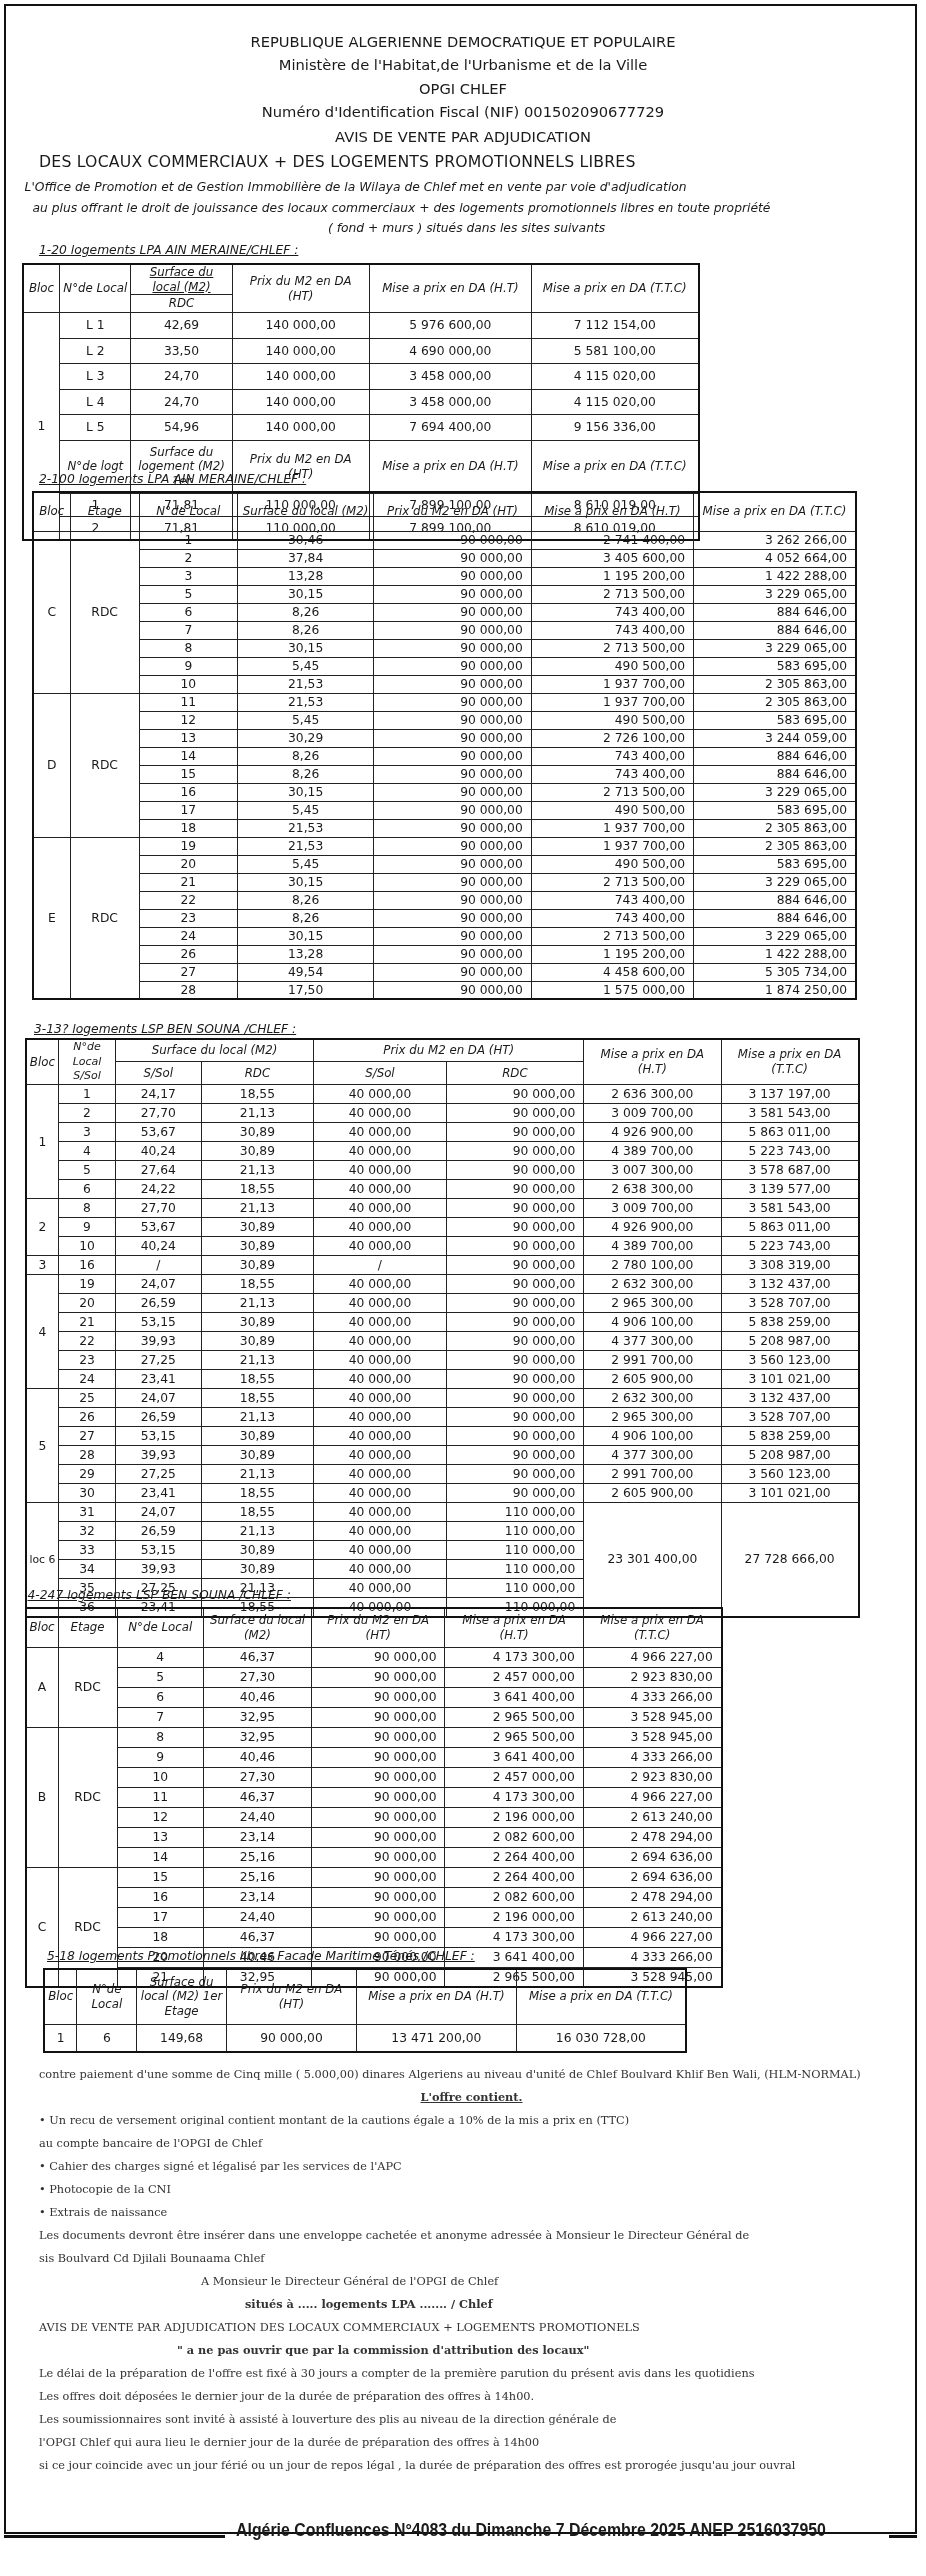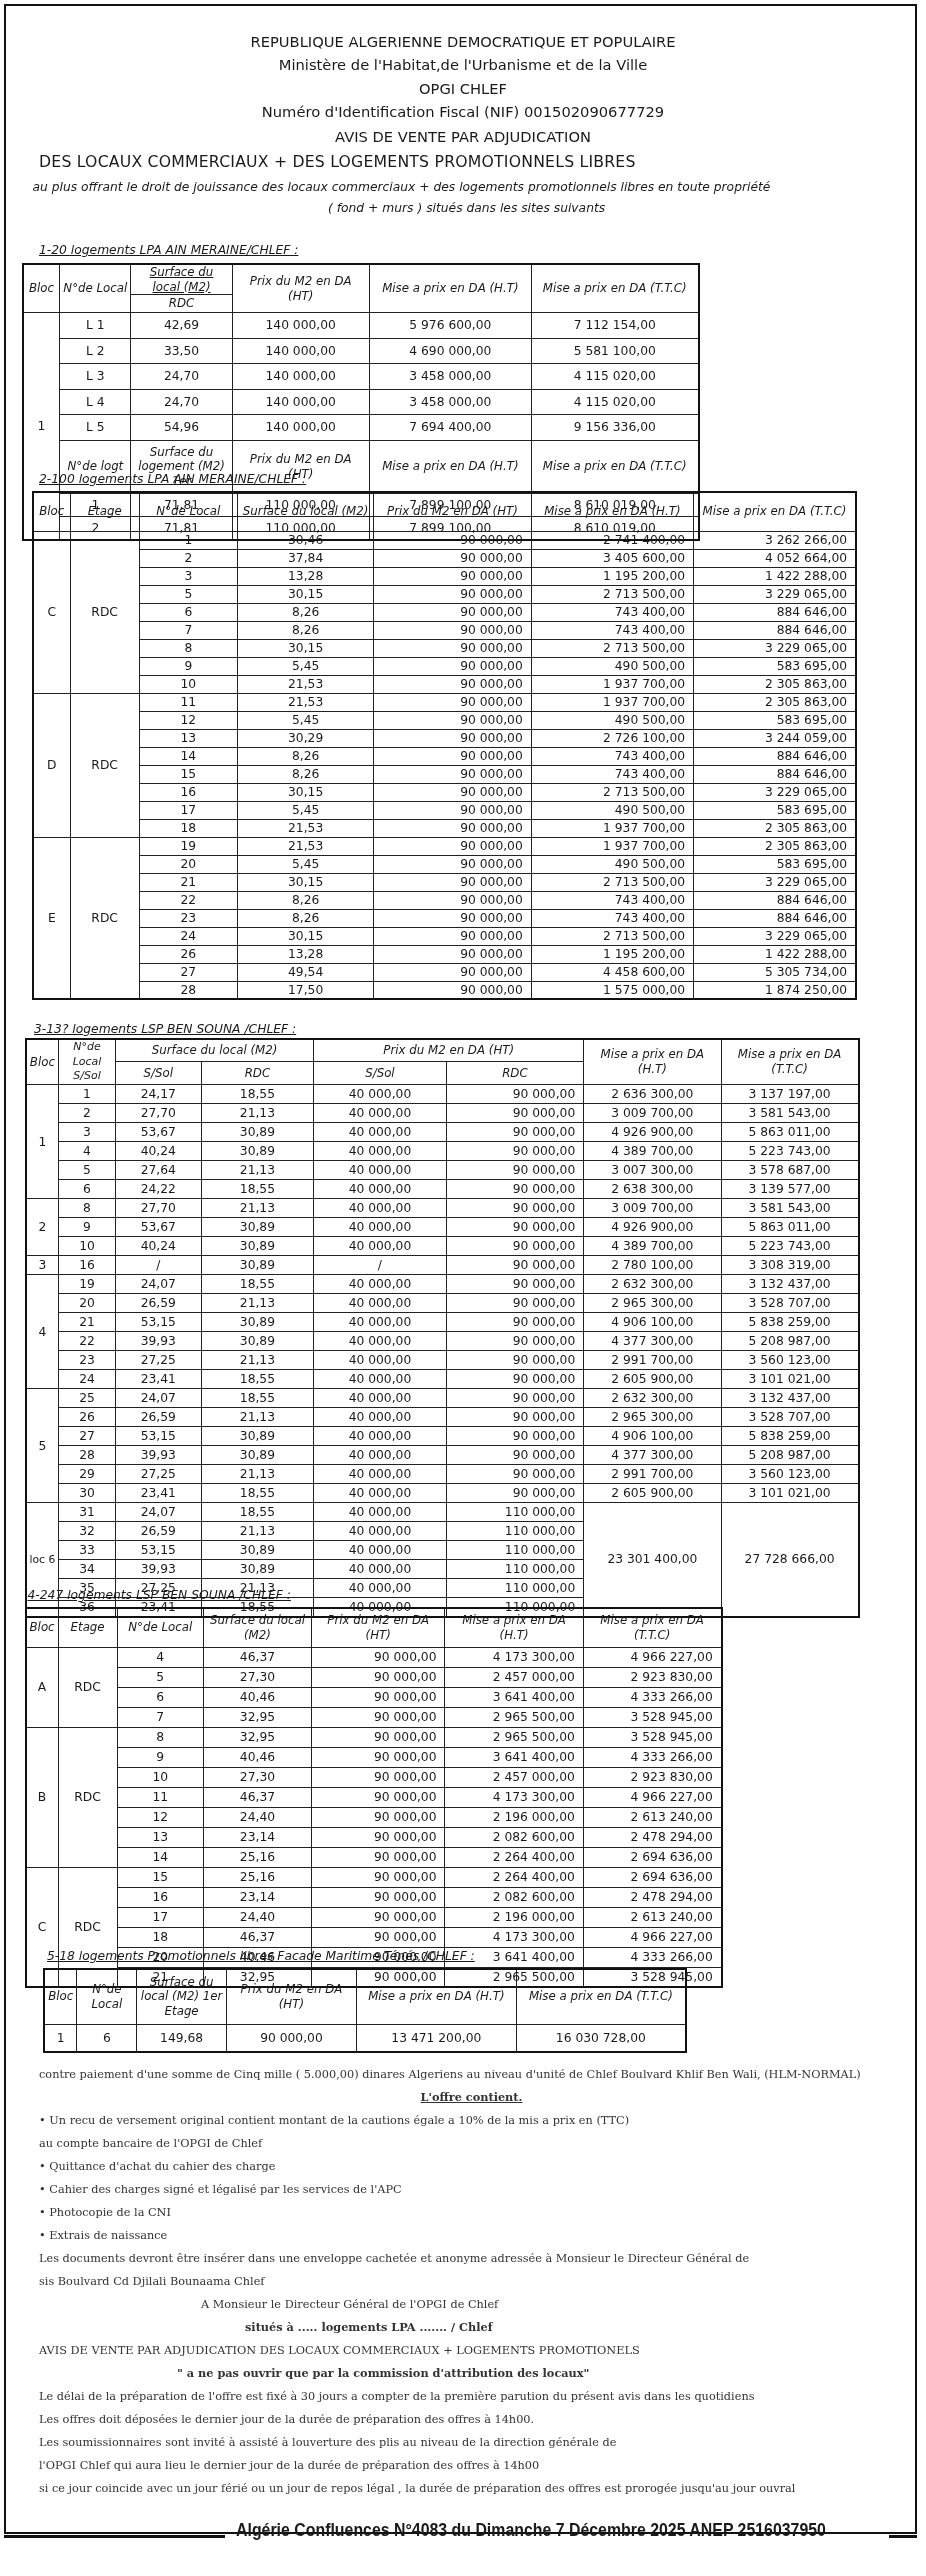--- a/index.html
+++ b/index.html
@@ -32,20 +32,21 @@
 
 <div class="hdr" style="top:29.5px;">
   <span class="l">REPUBLIQUE ALGERIENNE DEMOCRATIQUE ET POPULAIRE</span>
   <span class="l">Ministère de l'Habitat,de l'Urbanisme et de la Ville</span>
   <span class="l">OPGI CHLEF</span>
   <span class="l">Numéro d'Identification Fiscal (NIF) 001502090677729</span>
 </div>
 <div class="avis" style="top:128px;">AVIS DE VENTE PAR ADJUDICATION</div>
 <div class="subtitle" style="top:152px;">DES LOCAUX COMMERCIAUX + DES LOGEMENTS PROMOTIONNELS LIBRES</div>
 <div class="intro" style="top:177px;">
+  <span class="l" style="display:block;padding-left:0;">L'Office de Promotion et de Gestion Immobilière de la Wilaya de Chlef met en vente par voie d'adjudication</span>
   <span class="l" style="display:block;padding-left:7.9px;">au plus offrant le droit de jouissance des locaux commerciaux + des logements promotionnels libres en toute propriété</span>
   <span class="c">( fond + murs ) situés dans les sites suivants</span>
 </div>
 
 <div class="sec-title" style="left:39px;top:243px;">1-20 logements LPA AIN MERAINE/CHLEF :</div>
 <table class="t-outer" id="t1" style="left:21.6px;top:263px;width:678px;">
   <colgroup>
       <col style="width:36px">
       <col style="width:69px">
       <col style="width:98px">
@@ -802,21 +803,20 @@
         <td>16 030 728,00</td>
       </tr>
     </tbody>
 </table>
 
 <div class="para" style="top:2063px;">
   <span class="line">contre paiement d'une somme de Cinq mille ( 5.000,00) dinares Algeriens  au niveau d'unité de Chlef Boulvard Khlif Ben Wali, (HLM-NORMAL)</span>
   <span class="line center" style="text-decoration:underline;font-weight:bold;">L'offre contient.</span>
   <span class="line">• Un recu de versement original contient montant de la cautions égale a 10% de la mis a prix en (TTC)</span>
   <span class="line">  au compte bancaire de l'OPGI de Chlef</span>
-  <span class="line">• Quittance d'achat du cahier des charge</span>
   <span class="line">• Cahier des charges signé et légalisé par les services de l'APC</span>
   <span class="line">• Photocopie de la CNI</span>
   <span class="line">• Extrais de naissance</span>
   <span class="line">Les documents  devront être insérer dans une enveloppe cachetée et anonyme  adressée à Monsieur le  Directeur Général de</span>
   <span class="line"> sis Boulvard Cd  Djilali Bounaama Chlef</span>
   <span class="line" style="padding-left:162px;">A Monsieur le Directeur Général de l'OPGI de Chlef</span>
   <span class="line" style="padding-left:206px;font-weight:bold;">situés à ..... logements LPA ....... / Chlef</span>
   <span class="line">AVIS DE VENTE PAR ADJUDICATION DES LOCAUX COMMERCIAUX + LOGEMENTS PROMOTIONELS</span>
   <span class="line" style="padding-left:138px;font-weight:bold;">" a ne pas ouvrir que par la commission d'attribution des locaux"</span>
   <span class="line">Le délai de la  préparation de l'offre  est fixé à 30 jours a compter de la première parution du présent avis dans les quotidiens</span>

